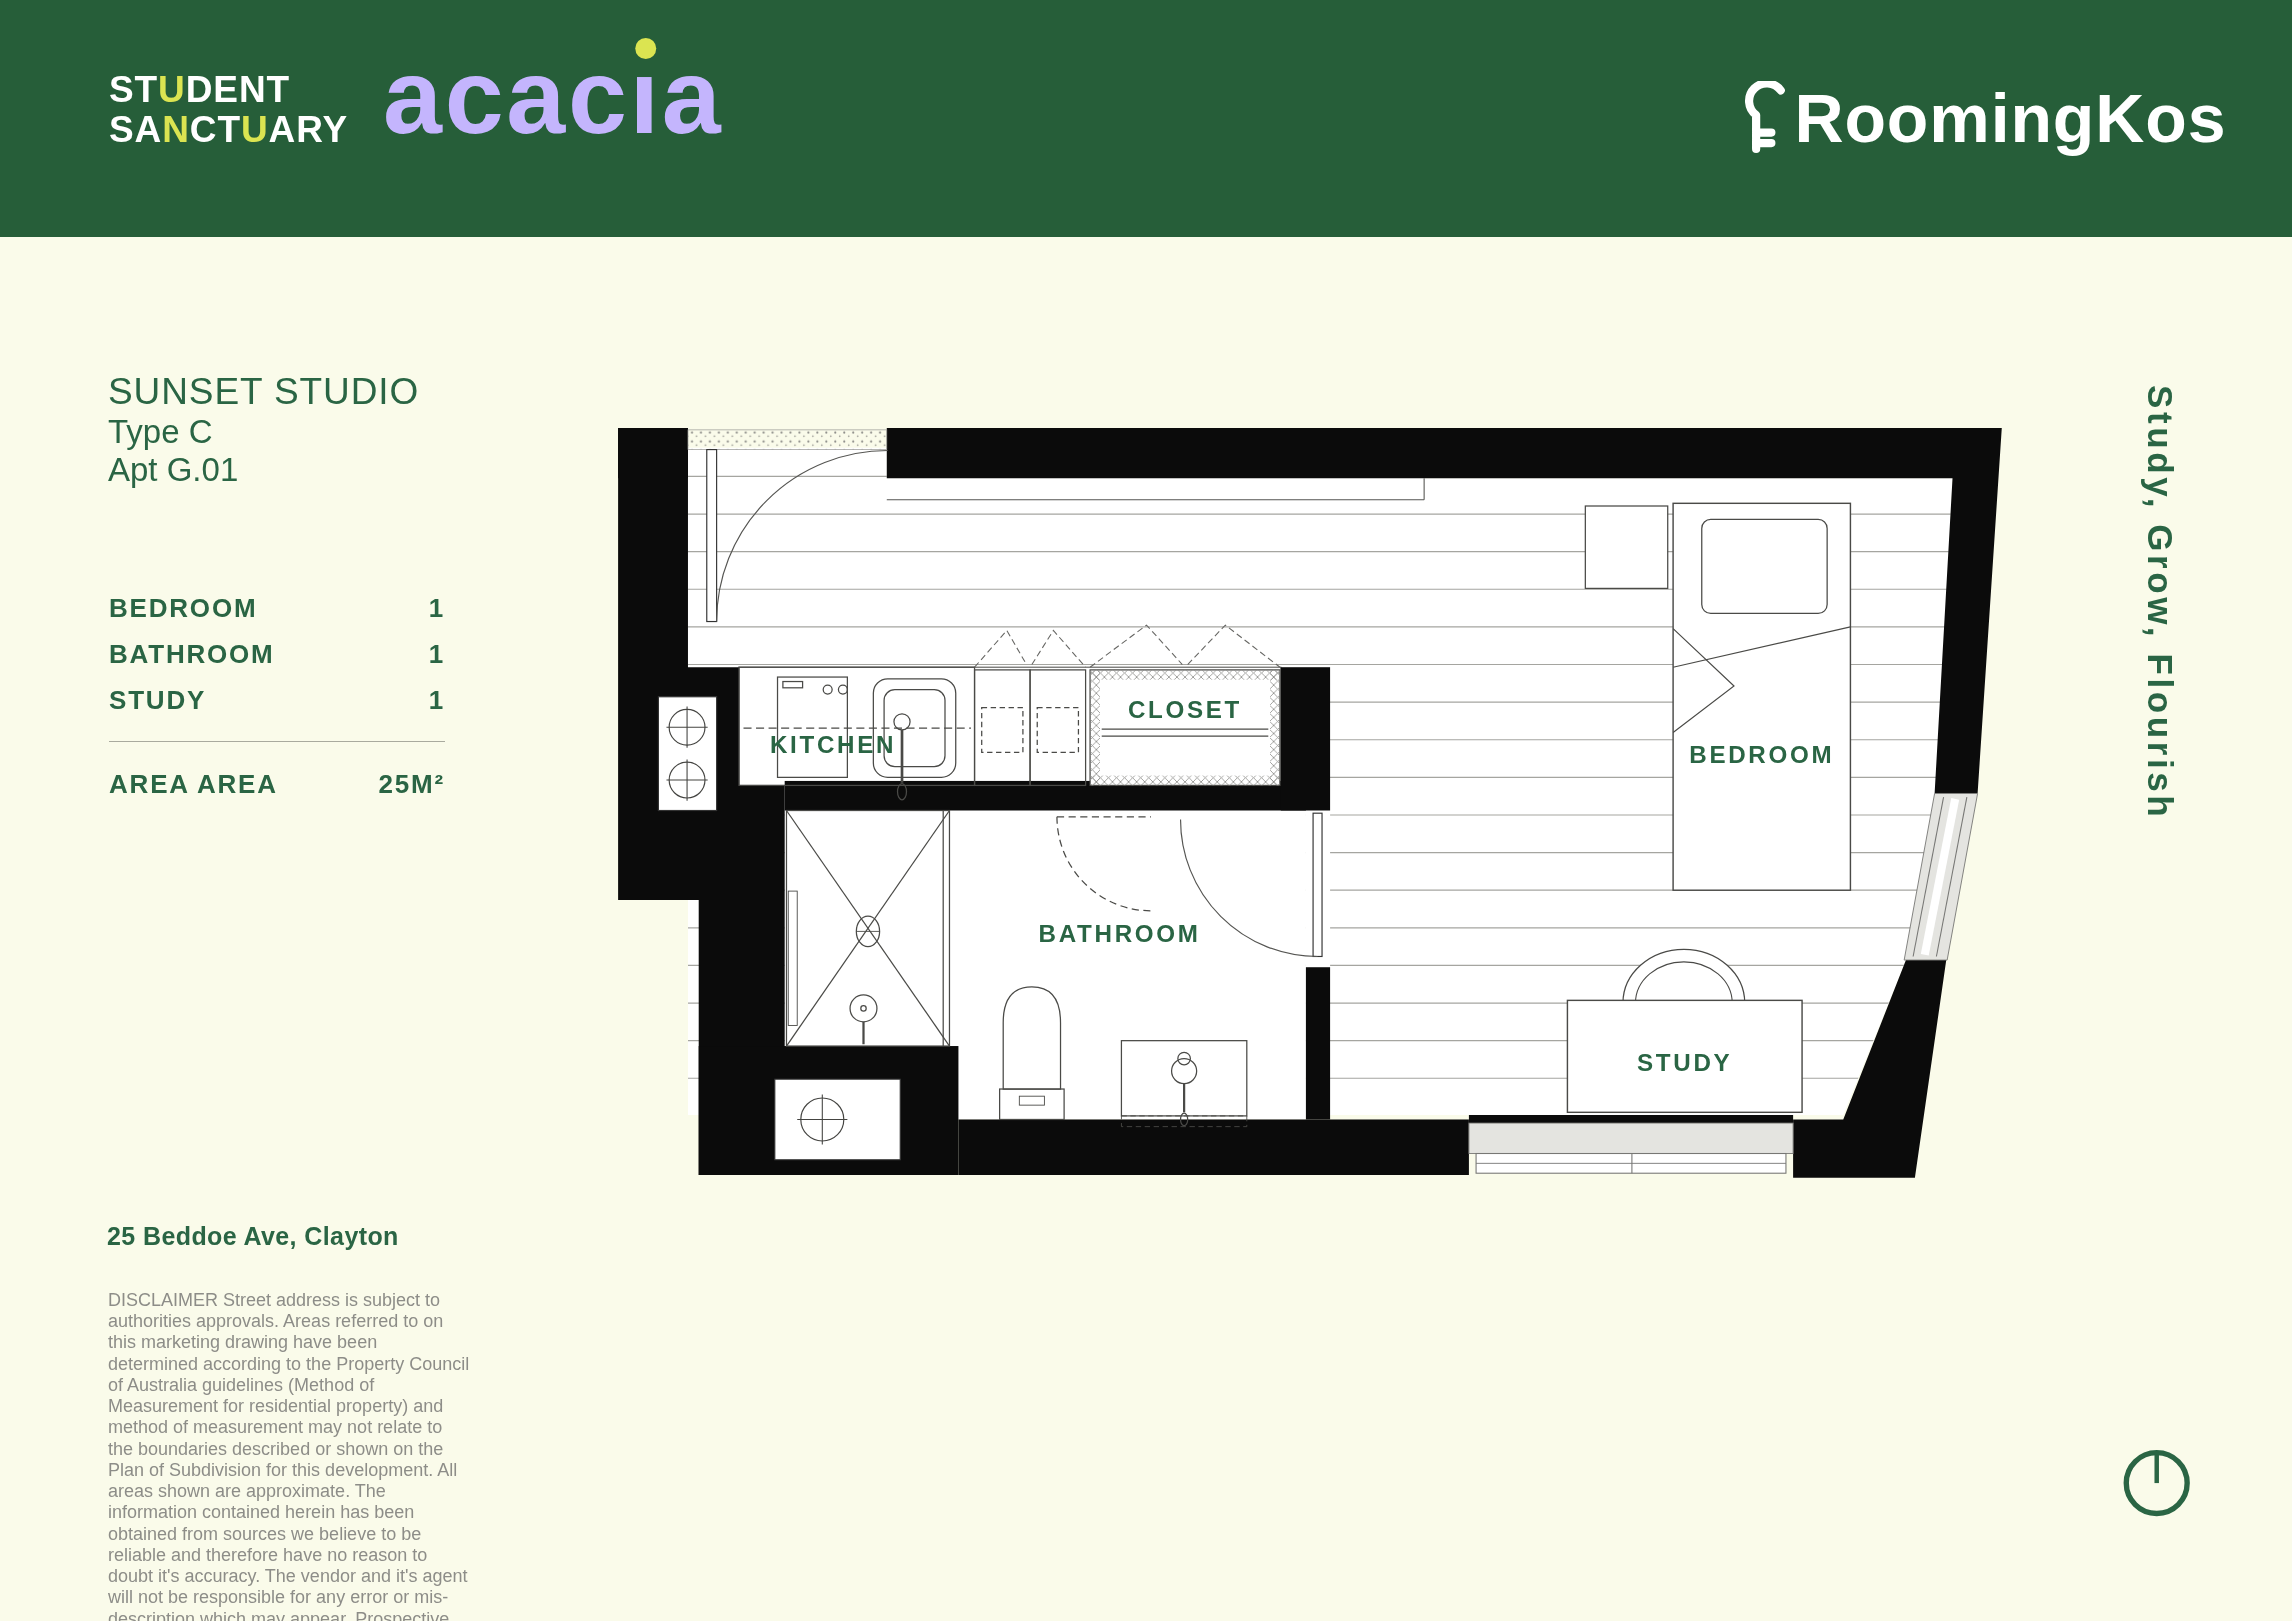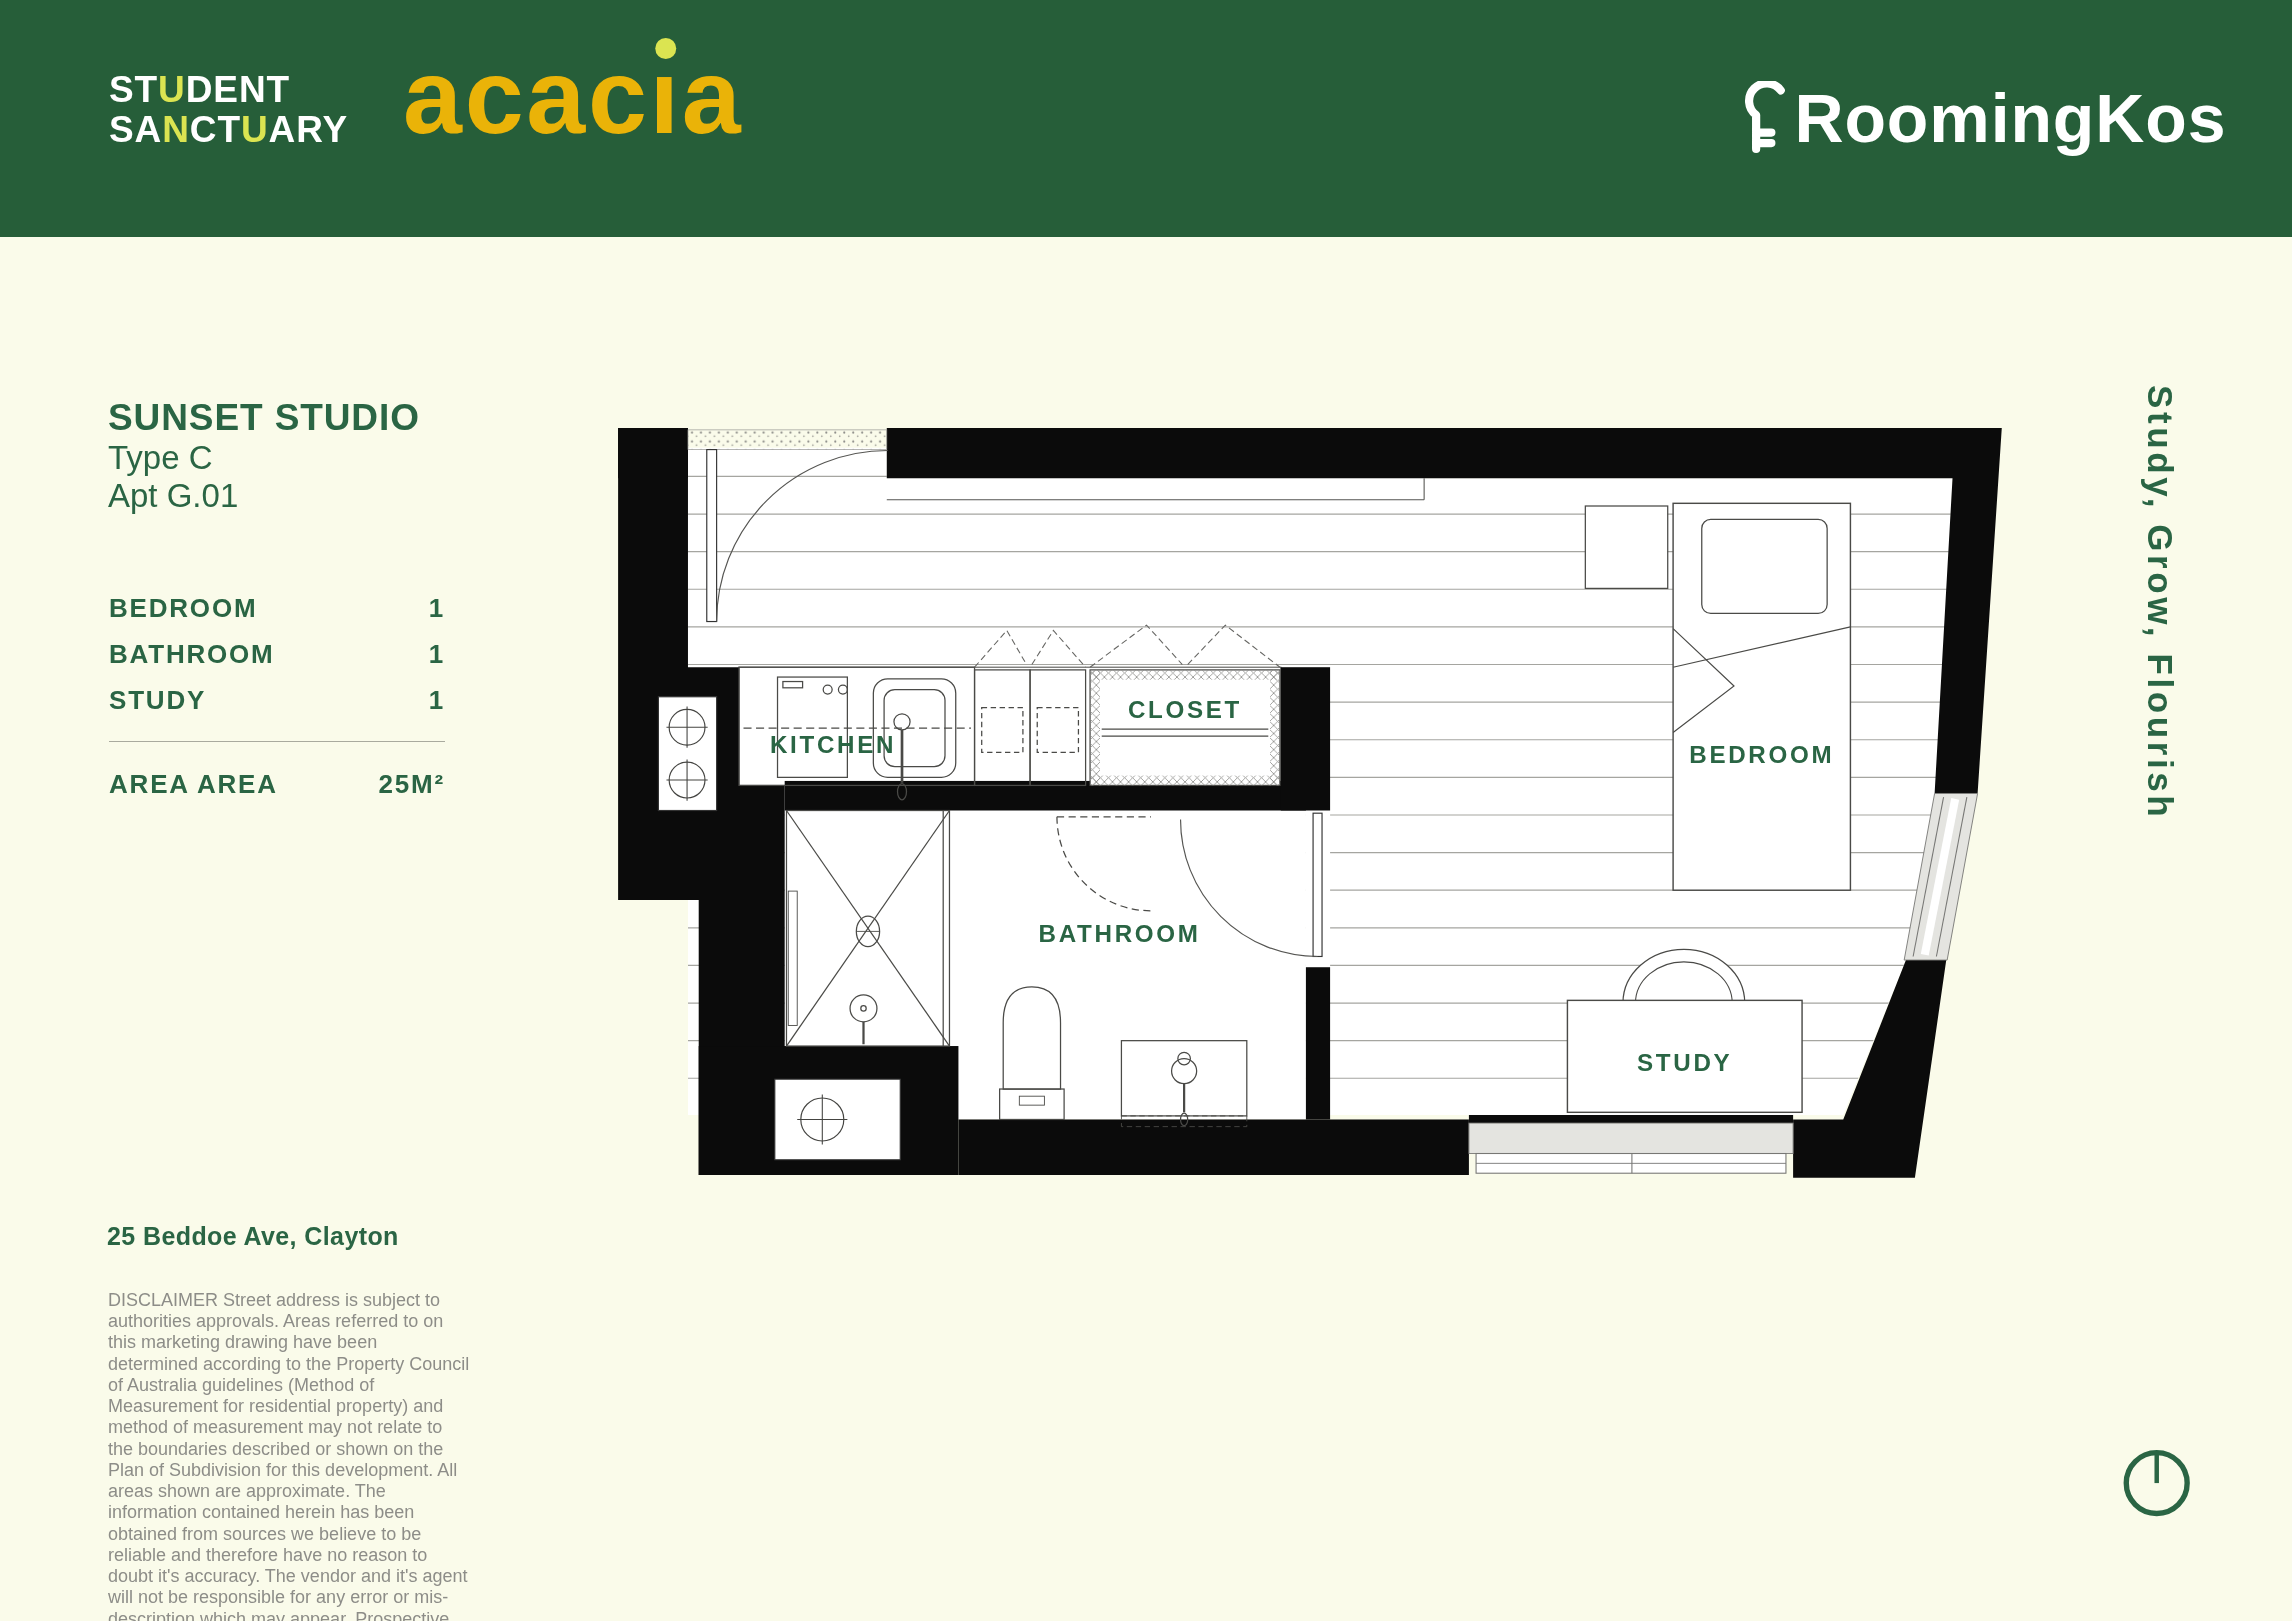--- a/index.html
+++ b/index.html
@@ -5,32 +5,32 @@
   * { margin:0; padding:0; box-sizing:border-box; }
   html,body { width:2293px; height:1621px; }
   body { font-family:"Liberation Sans", sans-serif; background:#fafbea; }
   #page { position:relative; width:2293px; height:1621px; background:#fafbea; overflow:hidden; }
 
   
   .header { position:absolute; left:0; top:0; width:2293px; height:237px; background:#265e39; }
   .brand-left { position:absolute; left:109px; top:70px; color:#ffffff; font-weight:700;
                 font-size:37px; line-height:40px; letter-spacing:0.9px; }
   .brand-left .accent { color:#dbe451; }
-  .acacia { position:absolute; left:403px; top:36px; color:#eab308; font-weight:700;
+  .acacia { position:absolute; left:383px; top:36px; color:#c4b5fd; font-weight:700;
             font-size:106px; letter-spacing:2.7px; }
   .acacia .i-wrap { position:relative; display:inline-block; }
   .acacia .i-dot { position:absolute; left:50%; top:1.8px; transform:translateX(-50%);
                    width:21.5px; height:21.5px; border-radius:50%; background:#dbe451; }
   .brand-right { position:absolute; left:1742px; top:79px; display:flex; align-items:center;text-align:right; }
   .brand-right svg { margin-right:5.4px; }
   .brand-right .name { color:#ffffff; font-weight:600; font-size:68px; letter-spacing:0.9px; }
 
   
   .titleblock { position:absolute; left:108px; top:371px; color:#2a6544; }
-  .titleblock .name { font-size:37px; font-weight:700; letter-spacing:0.9px;margin-top:26px; }
+  .titleblock .name { font-size:37px; font-weight:400; letter-spacing:0.9px; }
   .titleblock .sub { font-size:33px; font-weight:500; }
   .stats { position:absolute; left:109px; top:593px; width:336px; color:#2a6544; }
   .stats .row { display:flex; justify-content:space-between; font-size:26px; font-weight:700;
                 letter-spacing:1.8px; margin-bottom:15px; }
   .stats .divider { border-top:1.8px solid #a9aa9e; margin:25px 0 27px 0; }
   .address { position:absolute; left:107px; top:1222px; color:#2a6544; font-size:25px;
              font-weight:700; letter-spacing:0.4px; }
   .disclaimer { position:absolute; left:108px; top:1290px; width:362px; color:#8d8d88;
                 font-size:18px; line-height:1.18; }
 

